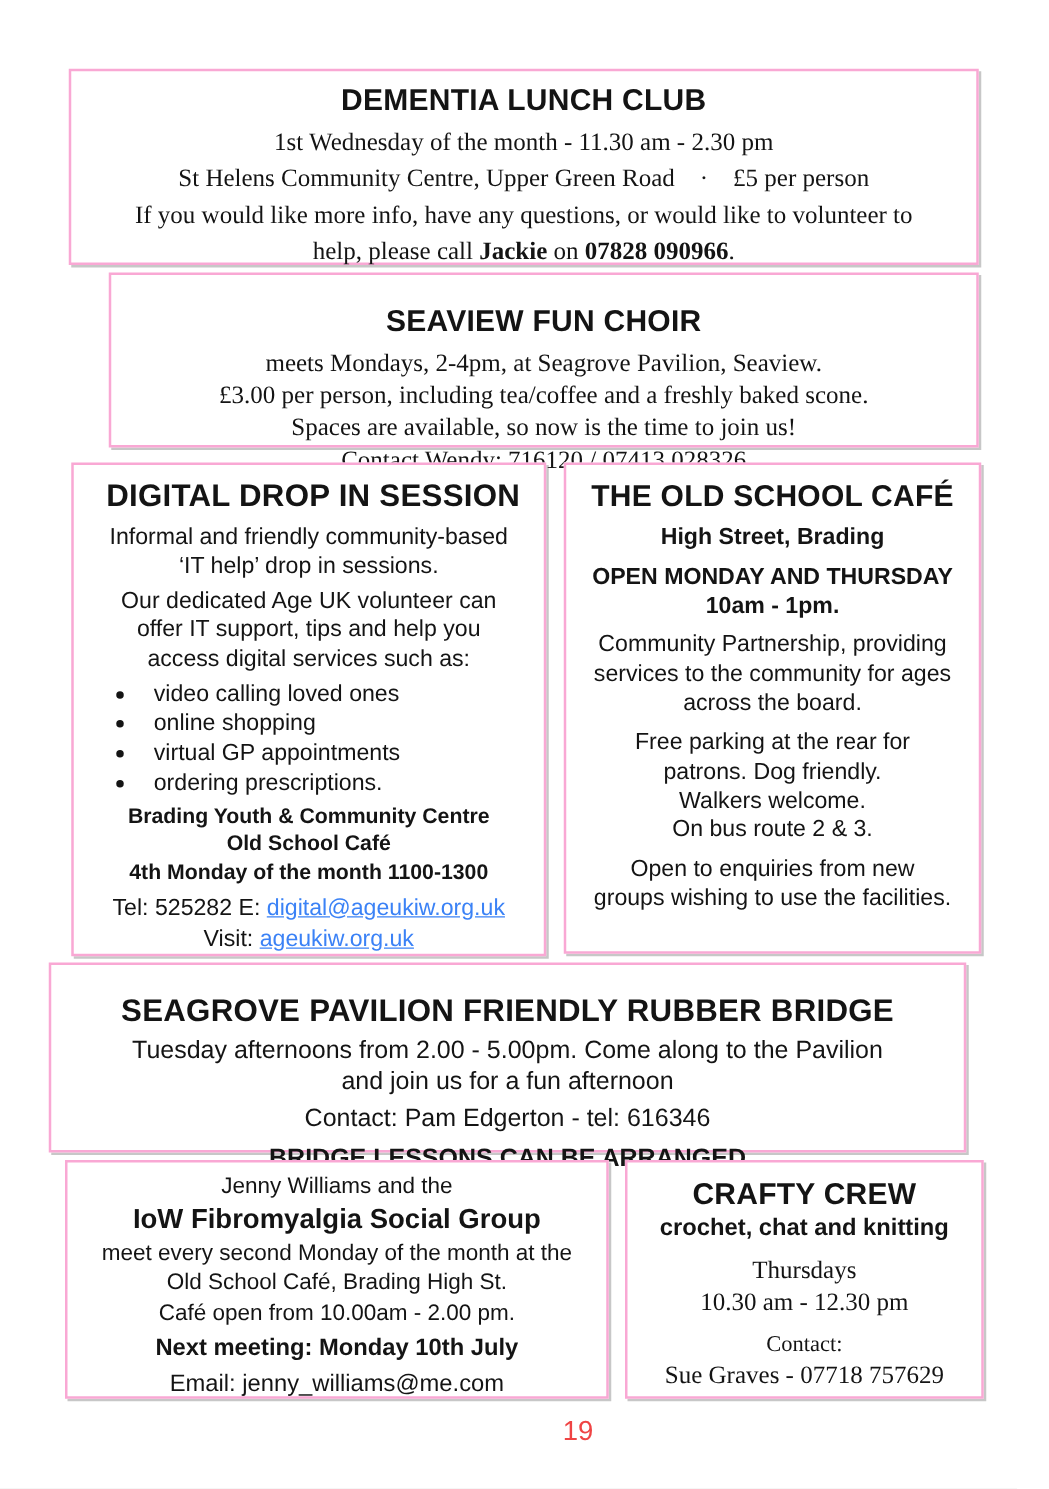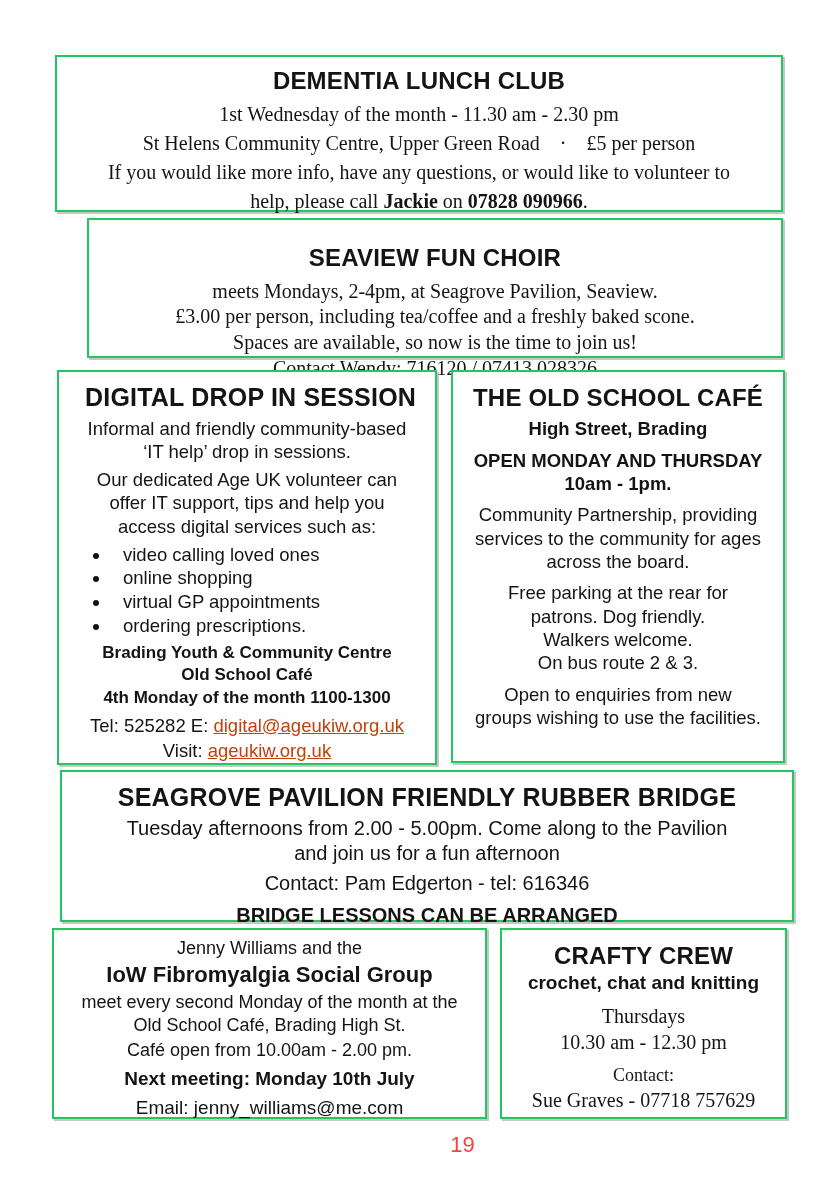--- a/index.html
+++ b/index.html
@@ -7,38 +7,38 @@
     position:relative;
     width:839px;height:1191px;
     background:#ffffff;
     font-family:"Liberation Sans", sans-serif;
     color:#141414;
     overflow:hidden;
   }
   .box{
     position:absolute;
     background:#fff;
-    border:2px solid #22c55e;
+    border:2px solid #f9a8d4;
     box-shadow:2px 2px 0 rgba(0,0,0,0.22);
     box-sizing:border-box;
     text-align:center;
   }
   .b-title{
     font-weight:bold;
     font-size:24px;
     line-height:1.2;
     margin:8px 6px 6px 6px;
     letter-spacing:0.2px;
   }
   .b-title.left{text-align:left;margin-left:26px;font-size:25px;}
   .line{font-size:20px;line-height:1.25;margin:2px 8px;font-family:Liberation Serif, serif;}
   .para{margin:7px 8px 6px 8px;}
   .para .pline{font-size:19px;line-height:1.24;}
   strong{font-weight:bold;}
-  a.doc-link{color:#c2410c;text-decoration:underline;}
+  a.doc-link{color:#3b82f6;text-decoration:underline;}
 
   
   #box-dementia{left:55px;top:55px;width:728px;height:157px;padding-top:2px;}
   #box-dementia .line{margin:4px 8px;}
   .sep{display:inline-block;margin:0 20px;}
 
   
   #box-seaview{left:55px;top:218px;width:696px;height:140px;padding-top:16px;margin-left:32px;}
   #box-seaview .line{font-size:20px;line-height:1.23;margin:1px 8px;text-align:center;}
 
@@ -54,21 +54,21 @@
 
   
   #box-cafe{left:451px;top:370px;width:334px;height:393px;padding-top:4px;}
   #box-cafe .b-title{font-size:24px;margin-bottom:4px;}
   #box-cafe .subtitle{font-size:18.5px;font-weight:bold;line-height:1.3;margin:2px 4px;}
   #box-cafe .open .pline{font-size:19.5px;font-weight:bold;line-height:1.3;}
   #box-cafe .para{margin:8px 4px 4px 4px;}
   #box-cafe .para .pline{font-size:18.5px;line-height:1.26;}
 
   
-  #box-bridge{left:60px;top:770px;width:734px;height:152px;padding-top:2px;}
+  #box-bridge{left:39px;top:770px;width:734px;height:152px;padding-top:14px;}
   #box-bridge .b-title{font-size:25px;margin-bottom:4px;}
   #box-bridge .para{margin:4px 8px;}
   #box-bridge .para .pline{font-size:20px;line-height:1.25;}
   #box-bridge .contact-line{font-size:20px;line-height:1.25;margin:5px 8px;}
   #box-bridge .lessons{font-size:20px;font-weight:bold;line-height:1.25;margin:7px 8px;}
 
   
   #box-fibro{left:52px;top:928px;width:435px;height:191px;padding-top:7px;}
   #box-fibro .intro{font-size:18px;line-height:1.25;}
   #box-fibro .g-title{font-size:22px;font-weight:bold;line-height:1.25;margin:1px 4px;}

